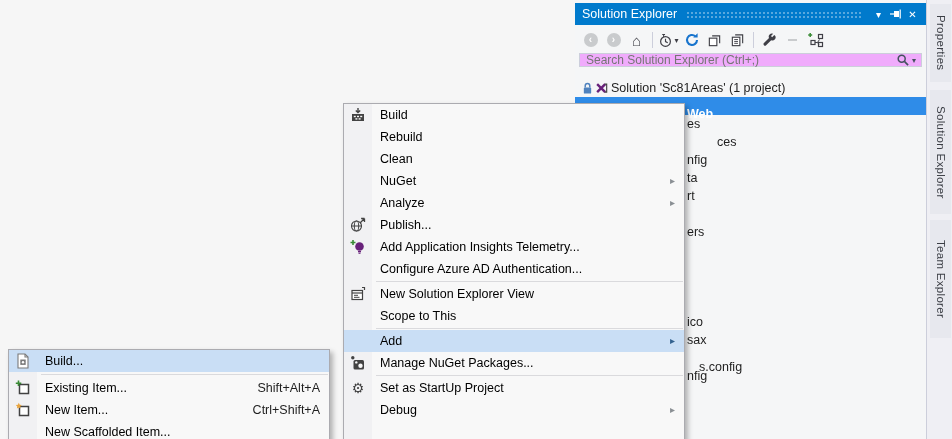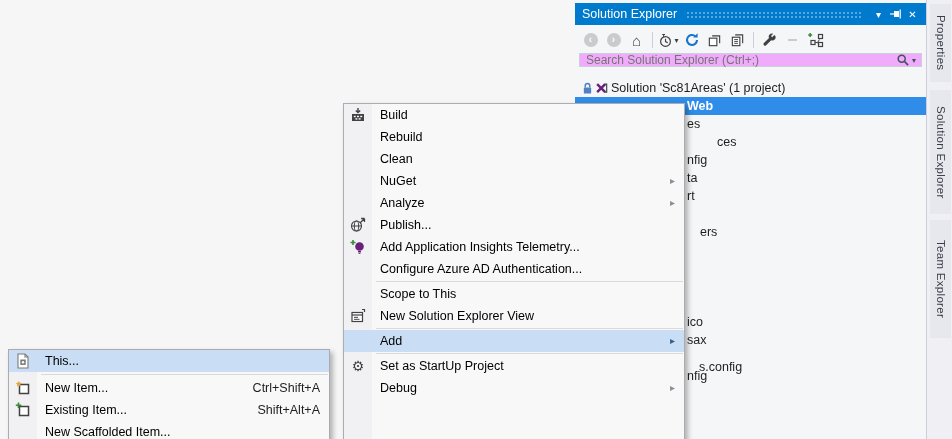--- a/index.html
+++ b/index.html
@@ -27,21 +27,21 @@
   .se-search{position:absolute;left:4px;top:53px;right:4px;height:14px;background:#f0abfc;
     border:1px solid #CCCEDB;display:flex;align-items:center;}
   .se-search input{flex:1;border:0;outline:0;background:transparent;font-family:"Liberation Sans",sans-serif;
     font-size:12px;color:#6A6A6A;padding:0 6px;}
   .se-search .search-caret{font-size:8px;color:#43515E;padding:0 5px 0 2px;}
   .se-tree{position:absolute;left:0;top:76px;right:0;bottom:0;font-size:12.5px;color:#1E1E1E;}
   .trow{position:absolute;left:0;right:0;height:18px;line-height:18px;}
   .sol-row .ticon{position:absolute;top:3px;}
   .sol-label{position:absolute;left:36px;white-space:nowrap;text-align:center;}
   .sel-row{background:#2F8CE8;color:#fff;font-weight:bold;}
-  .sel-row span{position:absolute;left:112px;}
+  .sel-row span{position:absolute;left:112px;margin-top:8px;}
   .frag{position:absolute;left:112px;height:18px;line-height:18px;white-space:nowrap;}
   
   .side-strip{position:absolute;left:926px;top:0;width:26px;height:439px;background:#EFEFF4;border-left:1px solid #CCCEDB;}
   .side-tab{position:absolute;left:3px;width:21px;background:#E7E8EE;color:#3B3E45;font-size:11.5px;
     writing-mode:vertical-rl;text-align:center;letter-spacing:.3px;white-space:nowrap;
     display:flex;align-items:center;justify-content:center;}
   
   .menu{position:absolute;background:#F8F8F8;border:1px solid #ABABB0;box-shadow:3px 3px 5px rgba(0,0,0,.28);}
   .menu .gutter-bg{position:absolute;left:0;top:0;bottom:0;width:28px;background:#F1F1F3;}
   .ctx-menu{left:343px;top:103px;width:342px;height:340px;}
@@ -163,21 +163,21 @@
 
     <div class="trow sel-row" style="top:21px;">
       <span>Web</span>
     </div>
 
     <span class="frag" style="top:39px;text-align:right;">es</span>
     <span class="frag" style="top:57px;margin-left:30px;">ces</span>
     <span class="frag" style="top:75px;">nfig</span>
     <span class="frag" style="top:93px;">ta</span>
     <span class="frag" style="top:111px;">rt</span>
-    <span class="frag" style="top:147px;padding-left:13px;">ers</span>
+    <span class="frag" style="top:147px;">ers</span>
     <span class="frag" style="top:237px;">ico</span>
     <span class="frag" style="top:255px;">sax</span>
     <span class="frag" style="top:282px;padding-left:12px;">s.config</span>
     <span class="frag" style="top:291px;">nfig</span>
   </div>
 </div>
 
 <div class="side-strip">
   <div class="side-tab" style="top:4px;height:78px;">Properties</div>
   <div class="side-tab" style="top:90px;height:124px;">Solution Explorer</div>
@@ -233,37 +233,46 @@
     </svg>
     <span class="m-lbl">Add Application Insights Telemetry...</span>
   </div>
   <div class="mrow">
       <span class="m-lbl">Configure Azure AD Authentication...</span>
     </div>
 
   <div class="msep"></div>
 
   <div class="mrow">
-      <span class="m-lbl">Scope to This</span>
-    </div>
-  <div class="mrow">
     <svg class="m-ic" viewBox="0 0 16 16">
       <rect x="2" y="4.5" width="10.5" height="9" fill="#fff" stroke="#424242" stroke-width="1.2"></rect>
       <path d="M2 7h10.5" stroke="#424242" stroke-width="1.2"></path>
       <path d="M4 9.3h4M4 11.3h5.5" stroke="#424242" stroke-width="1"></path>
       <path d="M12 1.5h2.5V4" fill="none" stroke="#424242" stroke-width="1.2"></path>
     </svg>
     <span class="m-lbl">New Solution Explorer View</span>
   </div>
+  <div class="mrow">
+      <span class="m-lbl">Scope to This</span>
+    </div>
 
   <div class="msep"></div>
 
   <div class="mrow hl">
     <span class="m-lbl">Add</span>
     <span class="m-arr">▸</span>
+  </div>
+  <div class="mrow">
+    <svg class="m-ic" viewBox="0 0 16 16">
+      <rect x="3.5" y="5" width="10.5" height="9.5" rx="1.5" fill="#424242"></rect>
+      <circle cx="10.5" cy="10.8" r="2.2" fill="#F8F8F8"></circle>
+      <circle cx="6.3" cy="7.4" r="1.2" fill="#F8F8F8"></circle>
+      <circle cx="2.8" cy="2.8" r="1.7" fill="#424242"></circle>
+    </svg>
+    <span class="m-lbl">Manage NuGet Packages...</span>
   </div>
 
   <div class="msep"></div>
 
   <div class="mrow">
     <span class="m-ic" style="font-size:14px;line-height:16px;color:#424242;text-align:center;">⚙</span>
     <span class="m-lbl">Set as StartUp Project</span>
   </div>
   <div class="mrow">
     <span class="m-lbl">Debug</span>
@@ -274,37 +283,37 @@
 <div class="menu sub-menu">
   <div class="gutter-bg"></div>
 
   <div class="mrow hl">
     <svg class="m-ic" viewBox="0 0 16 16">
       <path d="M3 1h7l3 3v11H3z" fill="#fff" stroke="#7A7A7A" stroke-width="1.1"></path>
       <path d="M10 1v3h3" fill="none" stroke="#7A7A7A" stroke-width="1.1"></path>
       <rect x="5.3" y="6.5" width="5.4" height="5.4" fill="#7A7A7A"></rect>
       <circle cx="8" cy="9.2" r="1.2" fill="#fff"></circle>
     </svg>
-    <span class="m-lbl">This...</span>
+    <span class="m-lbl">Build...</span>
   </div>
 
   <div class="msep wide"></div>
 
+  <div class="mrow">
+    <svg class="m-ic" viewBox="0 0 16 16">
+      <rect x="4.5" y="4.5" width="9" height="9" fill="#fff" stroke="#424242" stroke-width="1.5"></rect>
+      <path d="M3.5 0.5v5.5M0.8 3.2h5.5" stroke="#388A34" stroke-width="1.6"></path>
+    </svg>
+    <span class="m-lbl">Existing Item...</span>
+    <span class="m-short">Shift+Alt+A</span>
+  </div>
   <div class="mrow">
     <svg class="m-ic" viewBox="0 0 16 16">
       <rect x="4.5" y="4.5" width="9" height="9" fill="#fff" stroke="#424242" stroke-width="1.5"></rect>
       <path d="M3.8 0.8l0.9 1.9 2.1 0.3-1.5 1.5 0.3 2.1-1.8-1-1.9 1 0.4-2.1-1.5-1.5 2.1-0.3z" fill="#E8A33D"></path>
     </svg>
     <span class="m-lbl">New Item...</span>
     <span class="m-short">Ctrl+Shift+A</span>
   </div>
   <div class="mrow">
-    <svg class="m-ic" viewBox="0 0 16 16">
-      <rect x="4.5" y="4.5" width="9" height="9" fill="#fff" stroke="#424242" stroke-width="1.5"></rect>
-      <path d="M3.5 0.5v5.5M0.8 3.2h5.5" stroke="#388A34" stroke-width="1.6"></path>
-    </svg>
-    <span class="m-lbl">Existing Item...</span>
-    <span class="m-short">Shift+Alt+A</span>
-  </div>
-  <div class="mrow">
     <span class="m-lbl">New Scaffolded Item...</span>
   </div>
 </div>
 
 </body></html>

